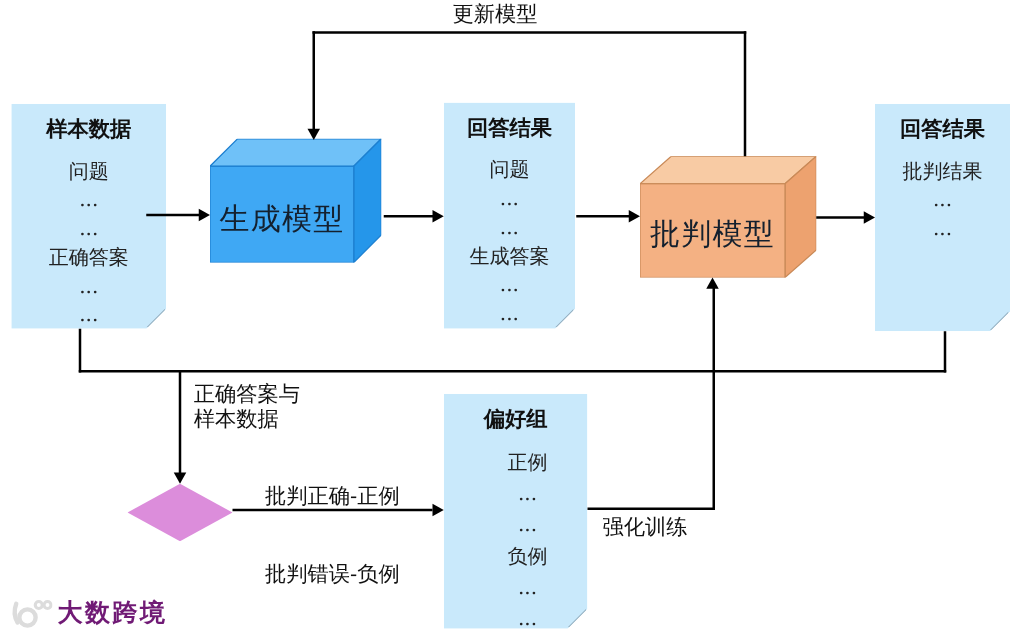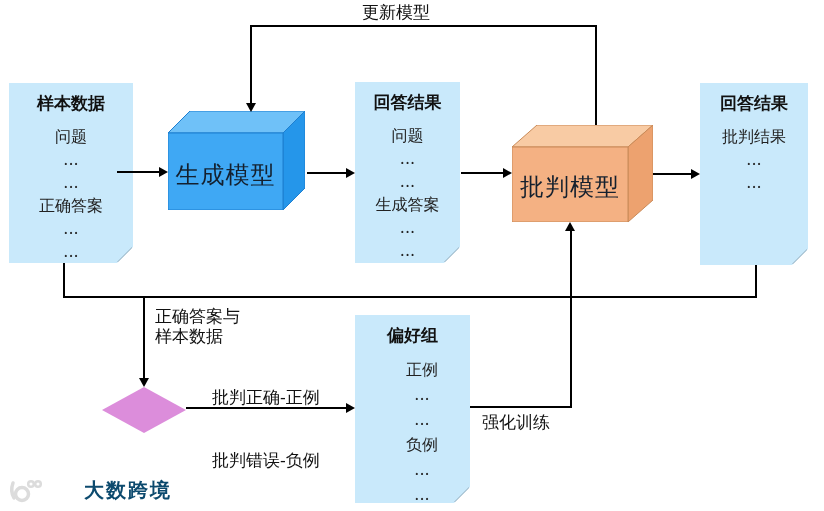--- a/index.html
+++ b/index.html
@@ -32,23 +32,22 @@
   .ln { position:absolute; background:#000; }
   .arr { position:absolute; width:0; height:0; }
   .arr-r { border-top:5px solid transparent; border-bottom:5px solid transparent; border-left:9px solid #000; }
   .arr-d { border-left:5px solid transparent; border-right:5px solid transparent; border-top:9px solid #000; }
   .arr-u { border-left:5px solid transparent; border-right:5px solid transparent; border-bottom:9px solid #000; }
   
   .elabel { position:absolute; font-size:17px; color:#111; white-space:nowrap; line-height:20px; }
   
   .watermark {
     position:absolute; left:8px; top:477px; display:flex; align-items:center;
-    color:#0c4a6e; font-size:20px; font-weight:bold; letter-spacing:2px;
+    color:#701a75; font-size:20px; font-weight:bold; letter-spacing:2px;
     font-family:"DejaVu Sans", sans-serif;
-    gap:38px;
   }
   .watermark svg { margin-right:4px; }
 </style>
 </head>
 <body>
 
 <div id="canvas">
 
   <div class="note" style="left:9px; top:83px; width:124px; height:180px;">
     <div class="note-title">样本数据</div>

